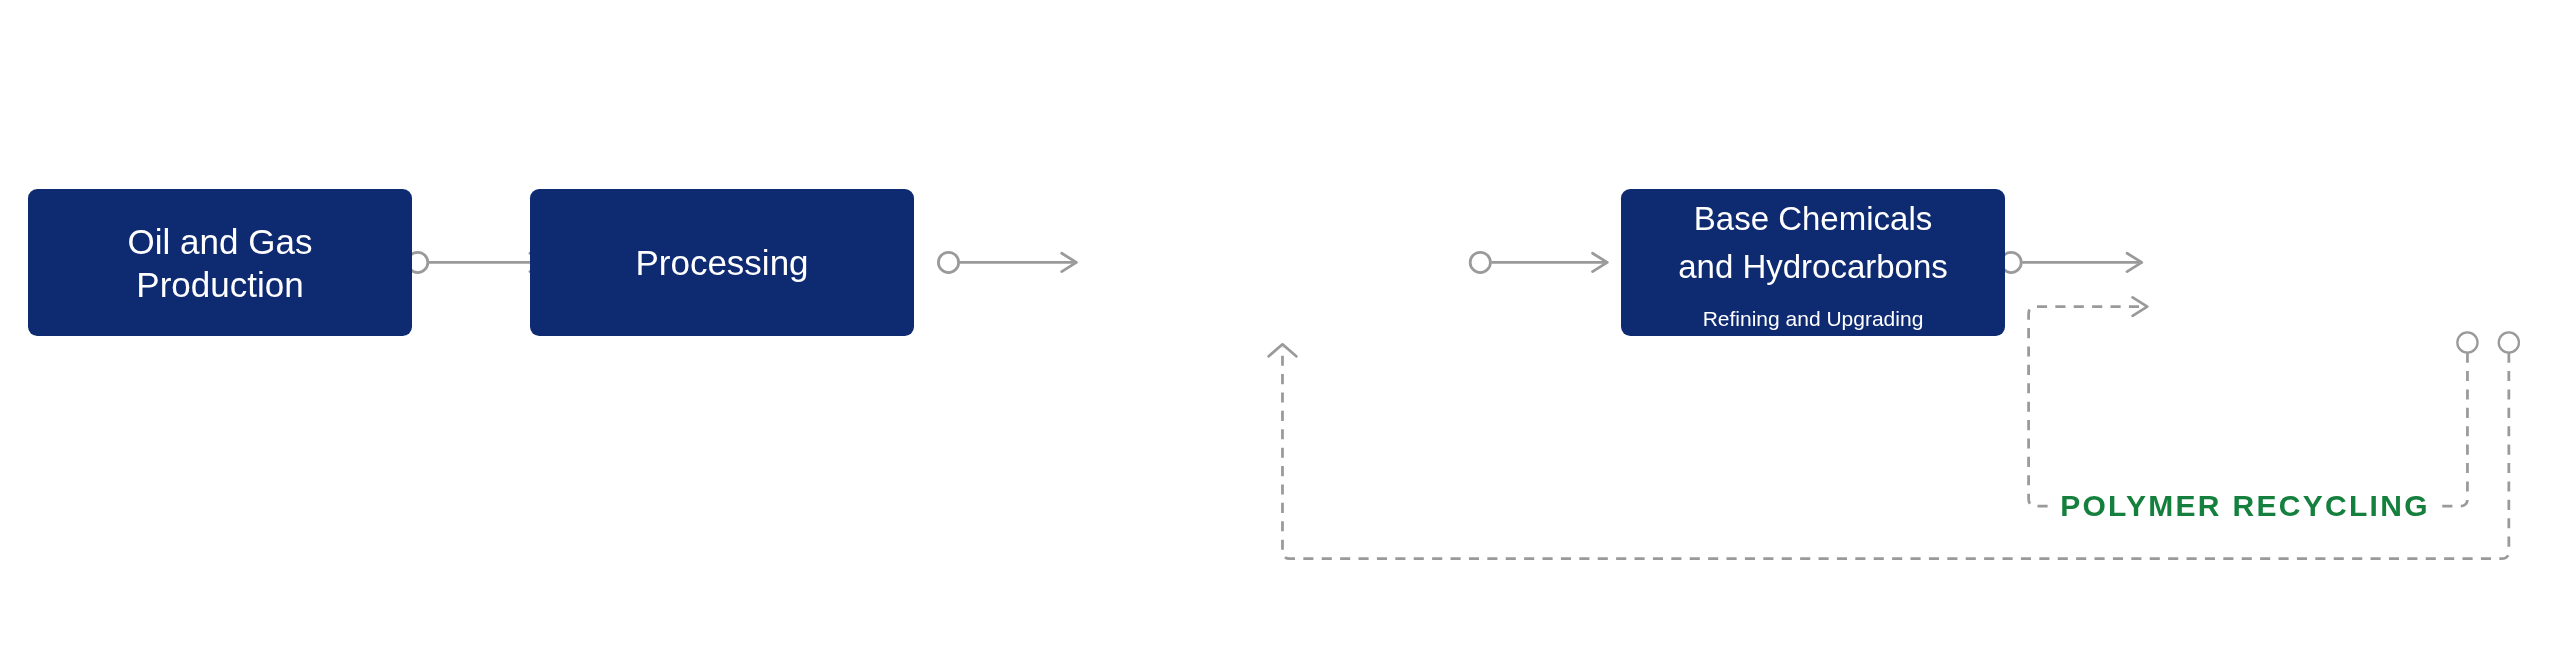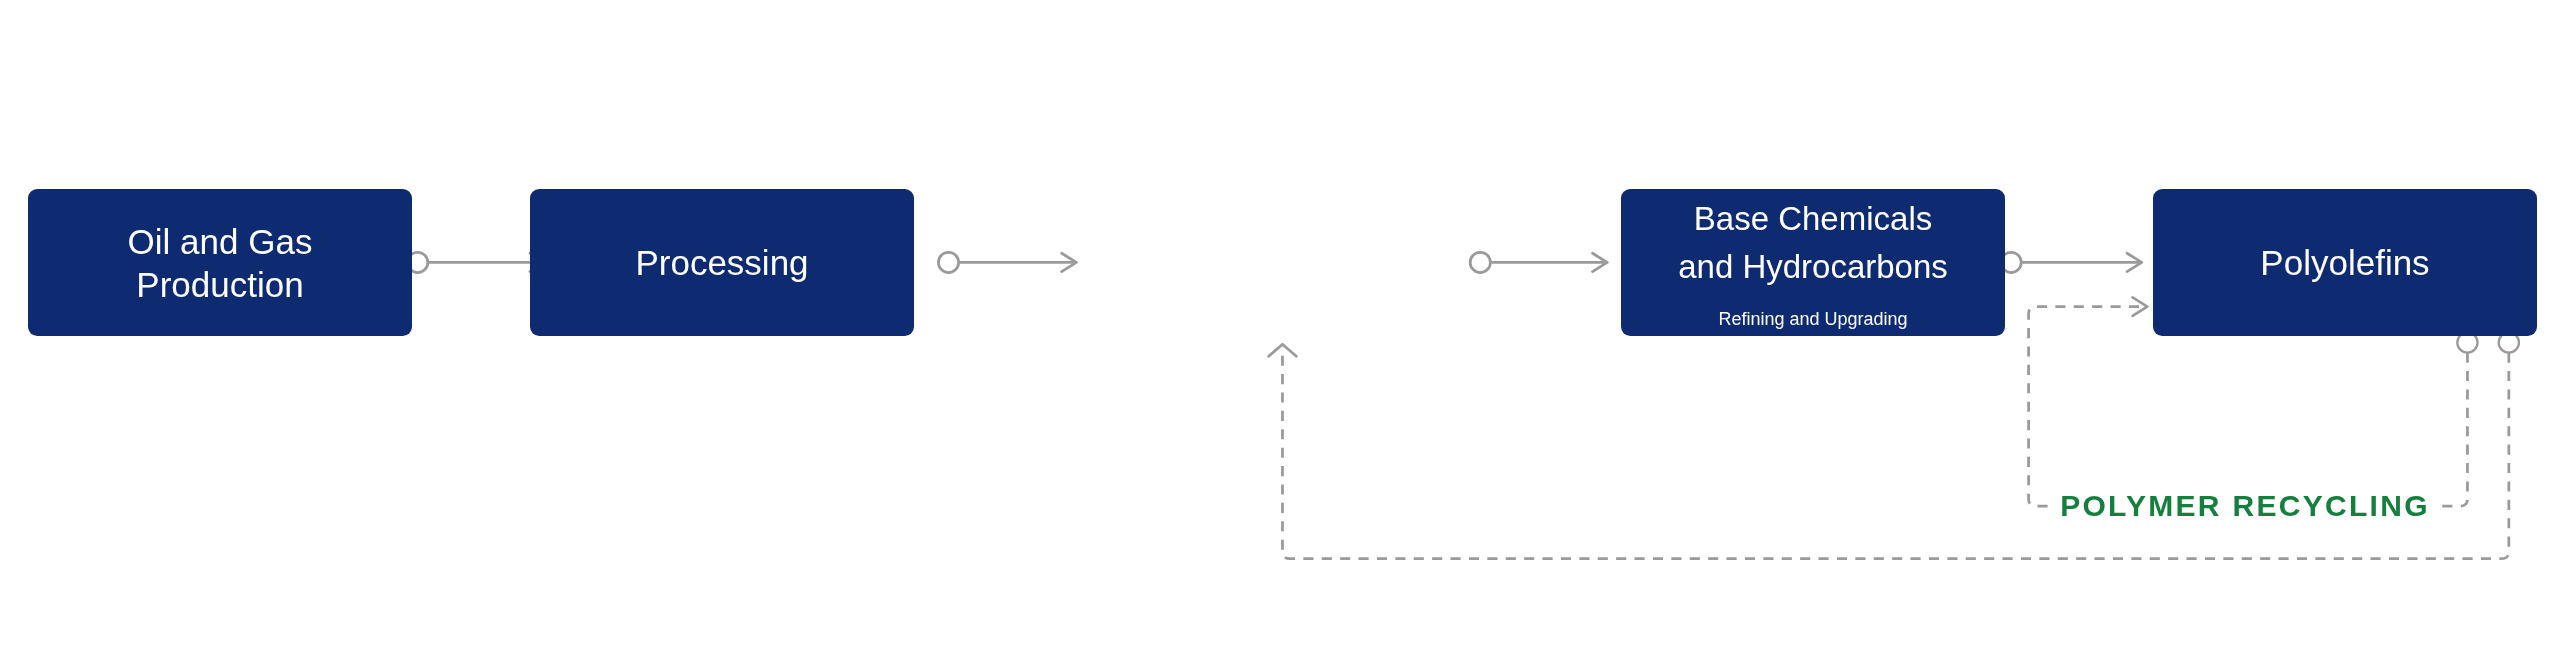--- a/index.html
+++ b/index.html
@@ -31,21 +31,21 @@
     font-size: 35px;
     line-height: 43px;
     white-space: pre-line;
     box-sizing: border-box;
   }
   .flow-box.small-title .box-label {
     font-size: 33px;
     line-height: 48px;
   }
   .box-subtitle {
-    font-size: 18px;
+    font-size: 21px;
     line-height: 22px;
     margin-top: 17px;
     white-space: nowrap;
   }
   #box-1 { left: 28px; }
   #box-2 { left: 530px; }
   #box-3 { left: 1090px; }
   #box-4 { left: 1621px; }
   #box-5 { left: 2153px; }
   .connector-layer {
@@ -123,21 +123,18 @@
     <span class="box-label">Processing</span>
   </div>
 
 
   <div class="flow-box small-title" id="box-4">
     <span class="box-label">Base Chemicals
 and Hydrocarbons</span>
     <span class="box-subtitle">Refining and Upgrading</span>
   </div>
 
-  <div class="flow-box" id="box-5">
-    <span class="box-label">Polyolefins</span>
-  </div>
 
   <div class="loop-label" id="polymer-label">POLYMER RECYCLING</div>
 
 
 </div>
 
 
 </body></html>

